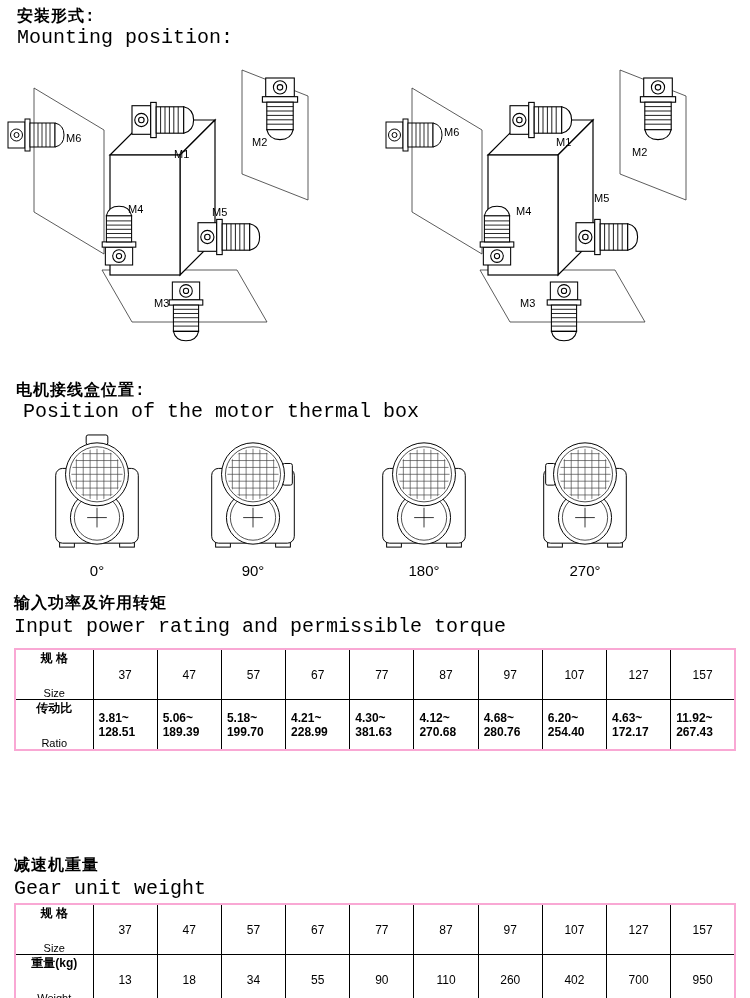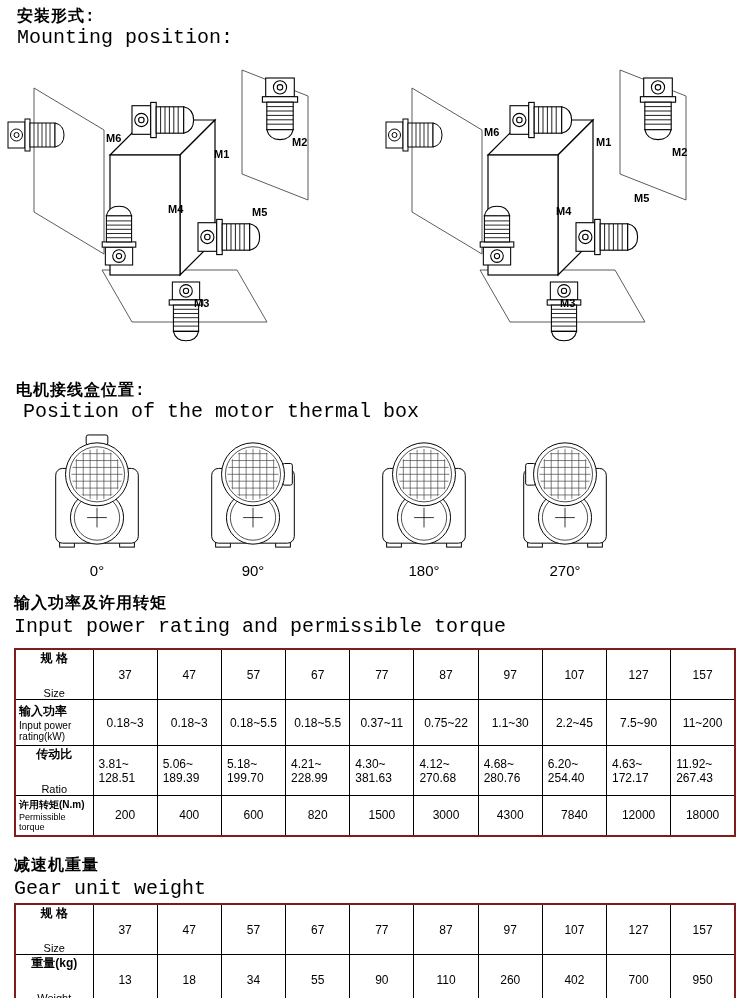--- a/index.html
+++ b/index.html
@@ -5,41 +5,41 @@
   * { margin:0; padding:0; box-sizing:border-box; }
   html,body { width:750px; height:998px; }
   body {
     background:#fff; color:#000; position:relative; overflow:hidden;
     font-family:"Liberation Sans","DejaVu Sans",sans-serif;
   }
   .abs { position:absolute;font-family:Liberation Mono, monospace; }
   .tzh { font-weight:bold; font-size:16px; letter-spacing:1px; }
   .ten { font-size:20px; }
   .mount { position:absolute; width:335px; height:305px; }
-  .mlabel { position:absolute; font-size:11px; font-weight:bold;margin-left:40px; }
+  .mlabel { position:absolute; font-size:11px; font-weight:normal; }
   .tview { position:absolute; width:130px; text-align:center; }
   .angle { font-size:15px; margin-top:5px; }
   table.tbl { position:absolute; left:14px; border-collapse:collapse; table-layout:fixed;
-              width:722px; border:2px solid #7f1d1d; background:#fff;padding-left:31px; }
+              width:722px; border:2px solid #f9a8d4; background:#fff;padding-left:31px; }
   .tbl td { border:1px solid #000; text-align:center; vertical-align:middle;
             font-size:12px; padding:0; overflow:hidden; }
   .tbl td.hd .zh { font-size:12px; font-weight:bold; }
   .tbl td.hd .en { font-size:11px;margin-top:20px; }
   .tbl td.hd.hleft { text-align:left; padding-left:3px; }
   .tbl td.hd .zh-sm { font-size:10px; font-weight:bold; }
   .tbl td.hd .en-sm { font-size:10px; }
   .tbl td.hd .en-xs { font-size:9px; }
   tr.r-size td { height:40px; }
   tr.r-struct td { height:34px; }
   tr.r-input td { height:46px; }
   tr.r-ratio td { height:44px; }
   tr.r-torque td { height:40px; }
   tr.r-w td { height:42px; }
   td.structval { white-space:pre; font-size:12px; }
-  td.ratio { text-align:left; padding-left:5px; line-height:14px; }
+  td.ratio { text-align:left; padding-left:5px; line-height:14px;font-weight:bold; }
 </style>
 </head>
 <body>
 
 <svg width="0" height="0" style="position:absolute" aria-hidden="true">
   <defs>
     <g id="gm" fill="#fff" stroke="#000" stroke-width="1">
       <rect x="0" y="7" width="17" height="26"></rect>
       <circle cx="8.5" cy="20" r="6" fill="none"></circle>
       <circle cx="8.5" cy="20" r="2.5" fill="none"></circle>
@@ -233,21 +233,21 @@
         <line x1="87" y1="14" x2="87" y2="70"></line>
     </g>
     <g stroke="#000" stroke-width="0.8">
         <line x1="56" y1="86" x2="76" y2="86"></line>
         <line x1="66" y1="76" x2="66" y2="96"></line>
       </g>
   </svg>
   <div class="angle">180°</div>
 </div>
 
-<div class="tview" style="left:500px;top:433px">
+<div class="tview" style="left:520px;top:433px">
   <svg width="130" height="120" viewBox="0 0 132 122">
     <defs>
         <clipPath id="fc270">
           <circle cx="66" cy="42" r="26"></circle>
         </clipPath>
       </defs>
     <g fill="#fff" stroke="#000" stroke-width="1">
       <rect x="28" y="110" width="15" height="6"></rect>
         <rect x="89" y="110" width="15" height="6"></rect>
       <rect x="24" y="36" width="84" height="76" rx="7"></rect>
@@ -308,37 +308,20 @@
     <td>47</td>
     <td>57</td>
     <td>67</td>
     <td>77</td>
     <td>87</td>
     <td>97</td>
     <td>107</td>
     <td>127</td>
     <td>157</td>
   </tr>
-  <tr class="r-input">
-    <td class="hd hleft">
-          <div class="zh">输入功率</div>
-          <div class="en-sm">Input power</div>
-          <div class="en-sm">rating(kW)</div>
-        </td>
-    <td>0.18~3</td>
-    <td>0.18~3</td>
-    <td>0.18~5.5</td>
-    <td>0.18~5.5</td>
-    <td>0.37~11</td>
-    <td>0.75~22</td>
-    <td>1.1~30</td>
-    <td>2.2~45</td>
-    <td>7.5~90</td>
-    <td>11~200</td>
-  </tr>
   <tr class="r-ratio">
     <td class="hd">
           <div class="zh">传动比</div>
           <div class="en">Ratio</div>
         </td>
     <td class="ratio">
           <div>3.81~</div>
           <div>128.51</div>
         </td>
     <td class="ratio">
@@ -370,36 +353,20 @@
           <div>254.40</div>
         </td>
     <td class="ratio">
           <div>4.63~</div>
           <div>172.17</div>
         </td>
     <td class="ratio">
           <div>11.92~</div>
           <div>267.43</div>
         </td>
-  </tr>
-  <tr class="r-torque">
-    <td class="hd hleft">
-          <div class="zh-sm">许用转矩(N.m)</div>
-          <div class="en-xs">Permissible torque</div>
-        </td>
-    <td>200</td>
-    <td>400</td>
-    <td>600</td>
-    <td>820</td>
-    <td>1500</td>
-    <td>3000</td>
-    <td>4300</td>
-    <td>7840</td>
-    <td>12000</td>
-    <td>18000</td>
   </tr>
 </tbody>
   </table>
 
 <div class="abs tzh" style="left:14px;top:855px">减速机重量</div>
 <div class="abs ten" style="left:14px;top:877px">Gear unit weight</div>
 
 <table class="tbl" style="top:903px">
   <colgroup>
       <col style="width:78px">

